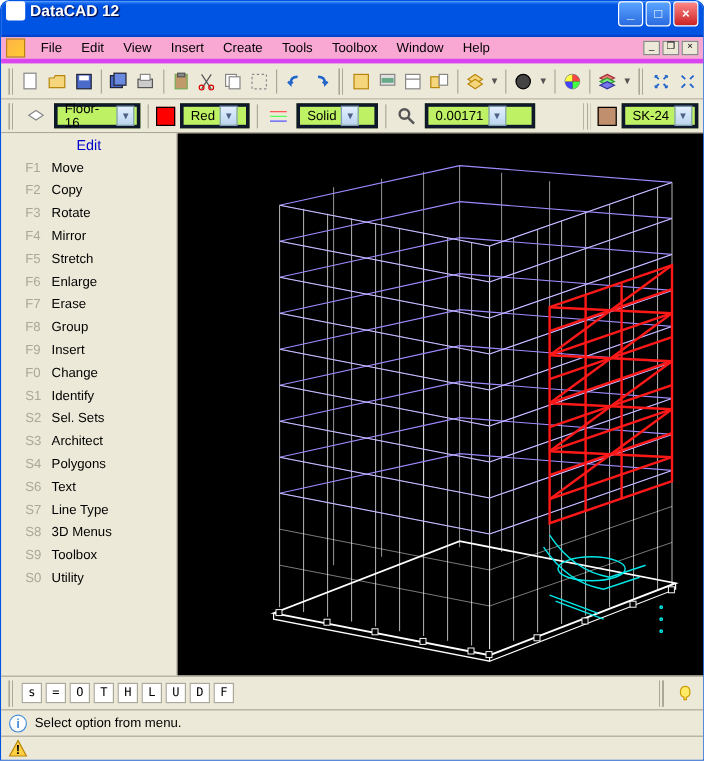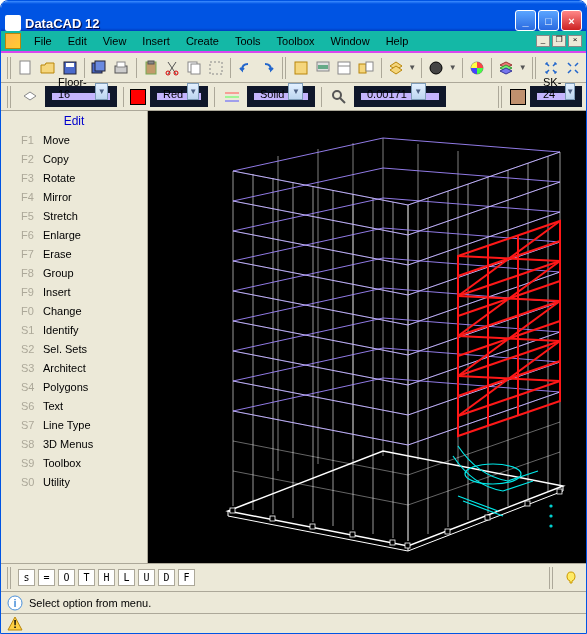--- a/index.html
+++ b/index.html
@@ -1,34 +1,34 @@
 <!DOCTYPE html>
 <html><head>
 <meta charset="utf-8">
 <style>
 * { box-sizing: border-box; margin: 0; padding: 0; font-family: Tahoma, Arial, sans-serif; font-size: 11px; }
 body { background: #fff; width: 587px; height: 634px; overflow: hidden; }
 .window { width: 587px; height: 634px; border: 1px solid #0054e3; border-radius: 8px 8px 0 0; background: #ece9d8; display: flex; flex-direction: column; }
-.titlebar { height: 30px; background: linear-gradient(to bottom, #3c8cff 0%, #0054e3 10%, #0054e3 90%, #003cc0 100%); border-radius: 7px 7px 0 0; display: flex; align-items: flex-end; padding: 0 4px; color: white; }
+.titlebar { height: 30px; background: linear-gradient(to bottom, #3c8cff 0%, #0054e3 10%, #0054e3 90%, #003cc0 100%); border-radius: 7px 7px 0 0; display: flex; align-items: flex-start; padding: 0 4px; color: white; }
 .titlebar .icon { width: 16px; height: 16px; background: #fff; margin-right: 4px; border-radius: 2px; }
 .titlebar .title { font-weight: bold; font-size: 13px; flex: 1; text-shadow: 1px 1px 1px #003; }
 .tb-btns { display: flex; gap: 2px; }
 .tb-btn { width: 21px; height: 21px; border: 1px solid #fff; border-radius: 3px; display: flex; align-items: center; justify-content: center; font-weight: bold; color: white; background: linear-gradient(to bottom, #5aa5ff, #2a6ae0); }
 .tb-btn.close { background: linear-gradient(to bottom, #f88, #c22); }
-.menubar { height: 22px; background: #14b8a6; display: flex; align-items: center; padding: 2px 4px; gap: 2px; border-bottom: 2px solid #d946ef; }
+.menubar { height: 22px; background: #f9a8d4; display: flex; align-items: center; padding: 2px 4px; gap: 2px; border-bottom: 4px solid #d946ef; }
 .menubar .window-icon { width: 16px; height: 16px; background: linear-gradient(135deg, #ffb347, #ffcc33); border: 1px solid #b8860b; margin-right: 4px; }
 .menu-item { padding: 2px 7px; cursor: default; }
 .menubar .right-ctrls { margin-left: auto; display: flex; gap: 2px; }
 .mini-btn { width: 14px; height: 12px; border: 1px solid #888; background: #ece9d8; font-size: 8px; line-height: 8px; text-align: center; }
 .toolbar { height: 30px; background: #ece9d8; display: flex; align-items: center; padding: 2px 4px; border-bottom: 1px solid #aca899; gap: 3px; }
 .toolbar2 { height: 28px; background: #ece9d8; display: flex; align-items: center; padding: 2px 4px; border-bottom: 1px solid #aca899; gap: 4px; }
 .tbtn { width: 22px; height: 22px; border: 1px solid transparent; display: flex; align-items: center; justify-content: center; cursor: default; }
 .sep { width: 1px; height: 20px; background: #aca899; margin: 0 2px; }
 .sep2 { width: 6px; height: 22px; background: repeating-linear-gradient(to right, #aca899 0, #aca899 1px, transparent 1px, transparent 3px); margin: 0 2px; }
-.dropdown { display: flex; align-items: flex-end; border: 7px solid #0f172a; background: #c4b5fd; height: 21px; padding: 0 2px; }
+.dropdown { display: flex; align-items: center; border: 3px solid #0f172a; background: #bef264; height: 21px; padding: 0 2px; }
 .dropdown .txt { padding: 0 4px; font-size: 11px; }
 .dropdown .arrow { width: 15px; height: 17px; background: linear-gradient(to bottom, #e3f0ff, #bcd5f0); border: 1px solid #7f9db9; display: flex; align-items: center; justify-content: center; font-size: 8px; color: #4d6185; }
 .color-swatch { width: 16px; height: 16px; background: red; border: 1px solid #000; }
 .hatch-swatch { width: 16px; height: 16px; background: #c0906e; border: 1px solid #000; }
 .layout { flex: 1; display: flex; overflow: hidden; }
 .sidebar { width: 147px; background: #ece9d8; border-right: 1px solid #aca899; }
 .sidebar-title { color: #0000cc; text-align: center; padding: 3px 0; font-size: 12px; }
 .side-row { display: flex; padding: 1px 4px; font-size: 12px; line-height: 17px; }
 .side-row .key { width: 22px; color: #aca899; margin-left: 16px; }
 .side-row .label { color: #000; }
@@ -247,21 +247,21 @@
           <line x1="9" y1="9" x2="14" y2="14" stroke="#555" stroke-width="2"></line>
         </svg>
       </div>
     <div class="dropdown" style="width:92px">
       <span class="txt">0.00171</span>
       <span class="arrow">▼</span>
     </div>
     <div style="flex:1"></div>
     <div class="sep2"></div>
     <div class="hatch-swatch"></div>
-    <div class="dropdown" style="width:52px">
+    <div class="dropdown" style="width:64px">
       <span class="txt">SK-24</span>
       <span class="arrow">▼</span>
     </div>
   </div>
 
   <div class="layout">
     <div class="sidebar">
       <div class="sidebar-title">Edit</div>
       <div id="side-items">
           <div class="side-row">

